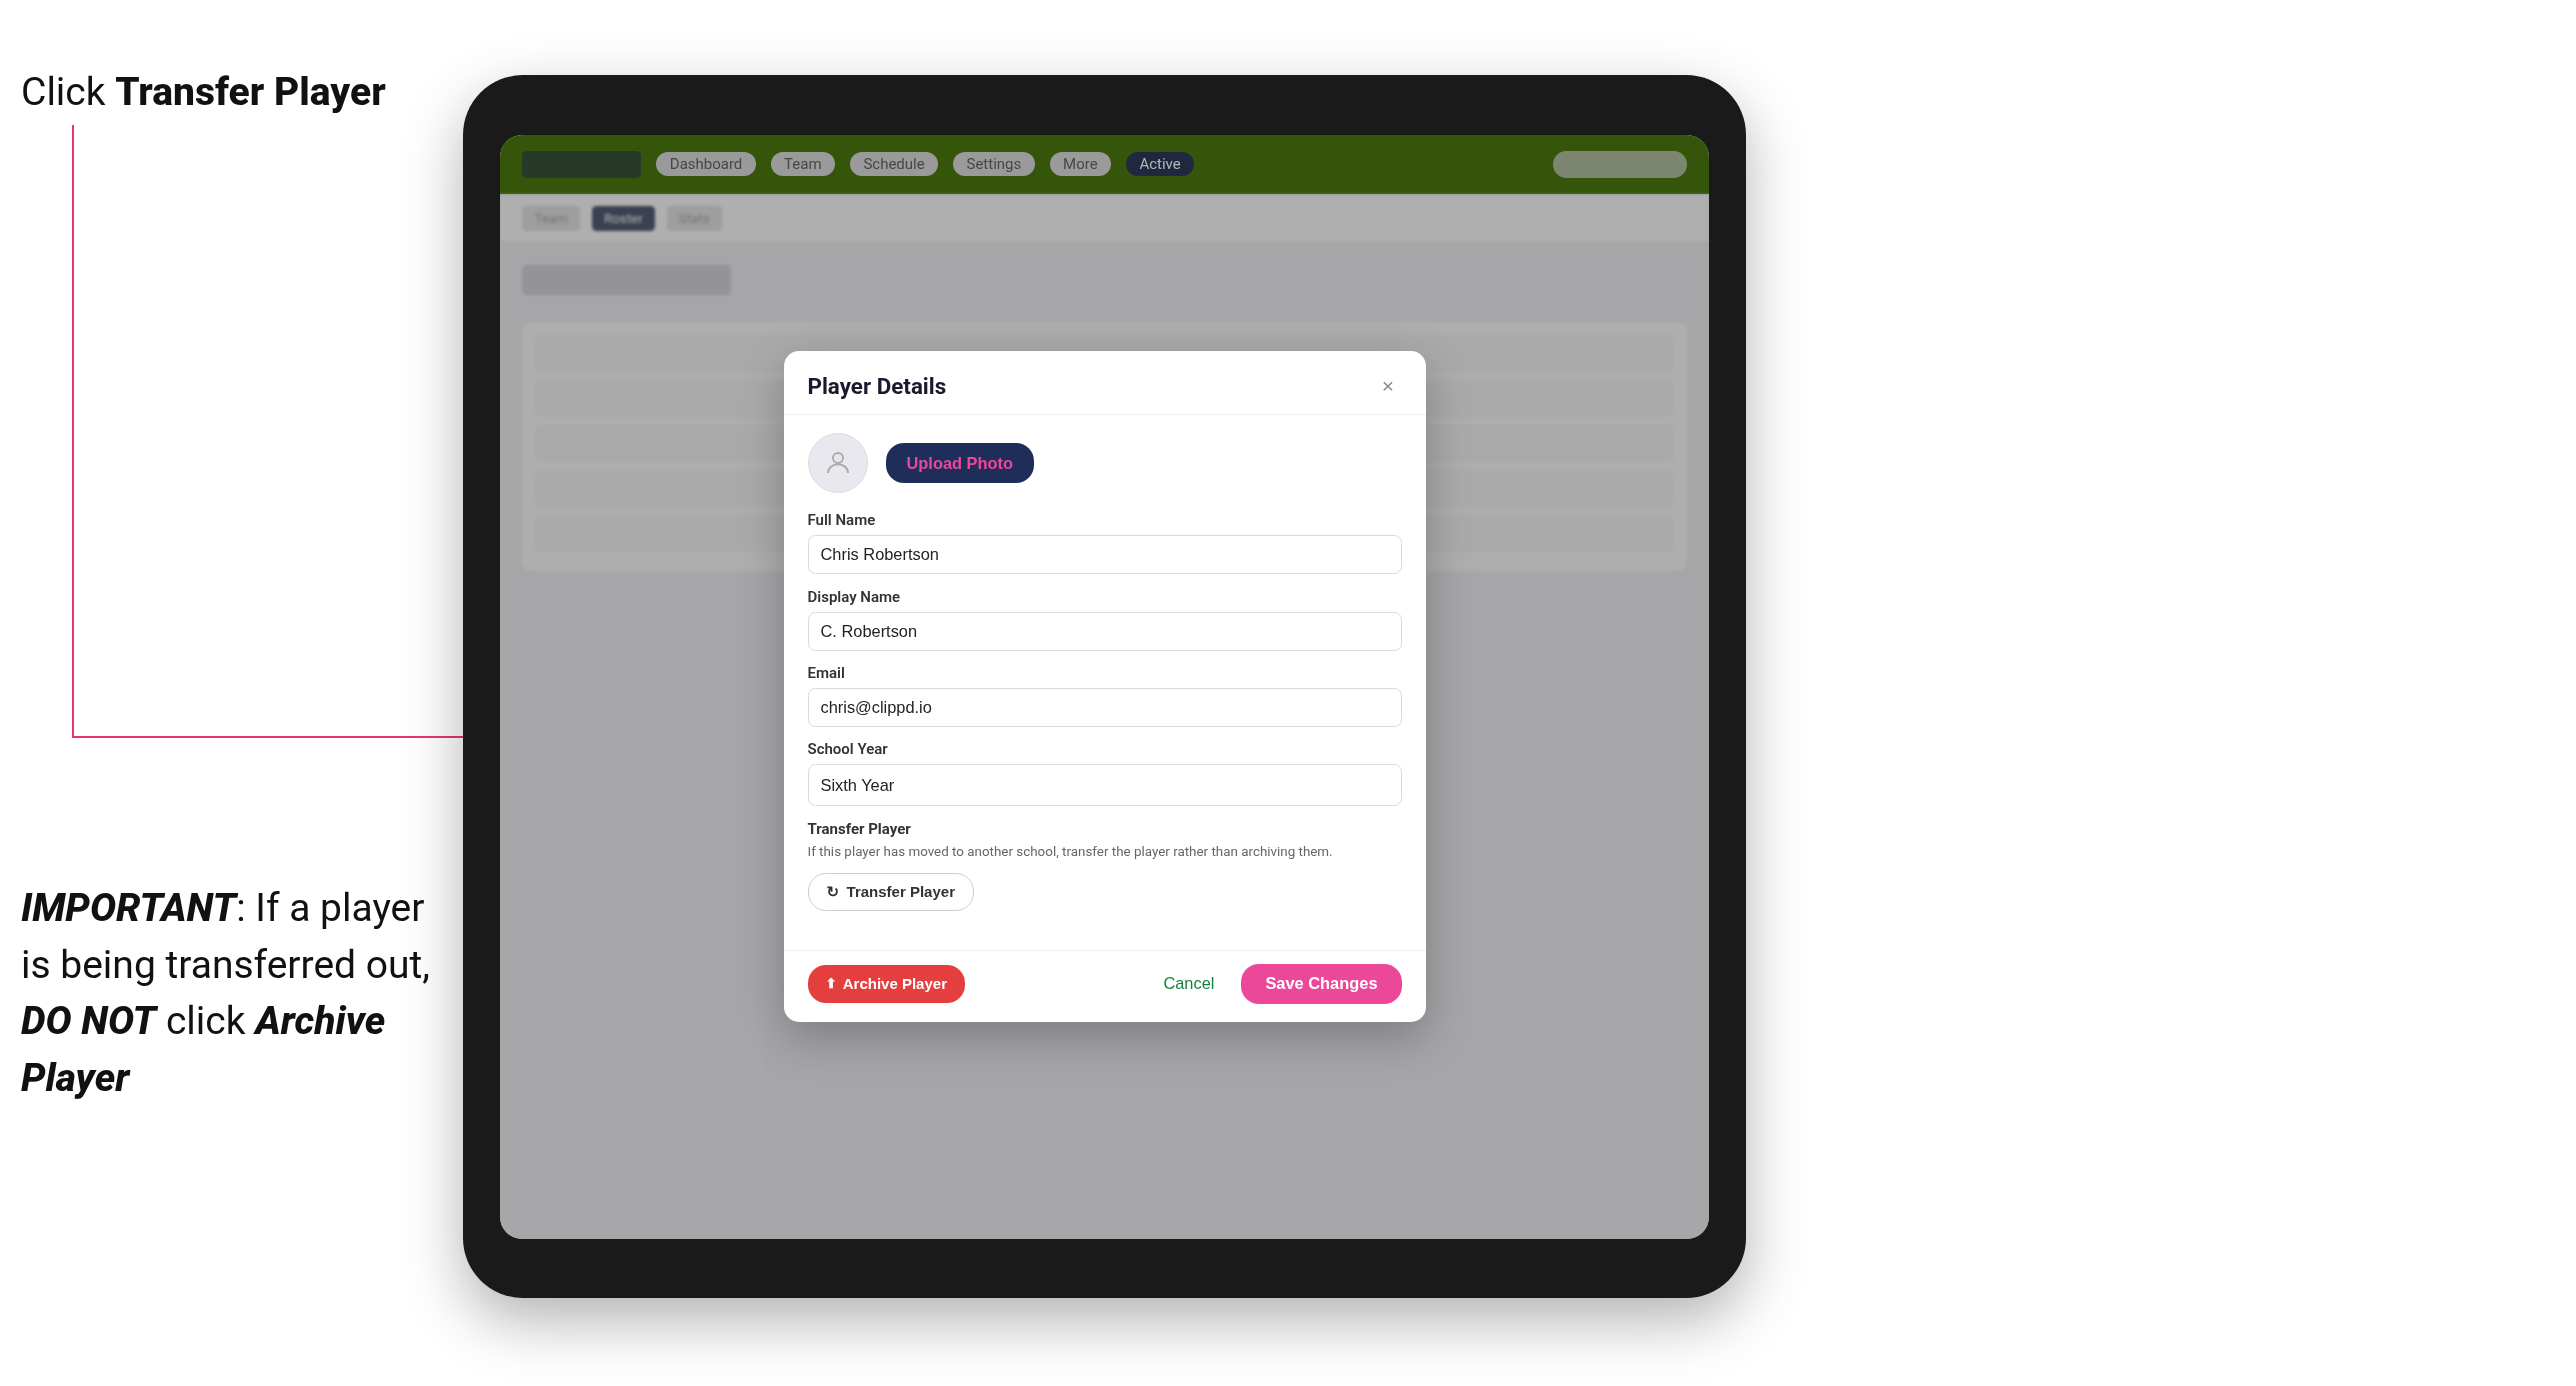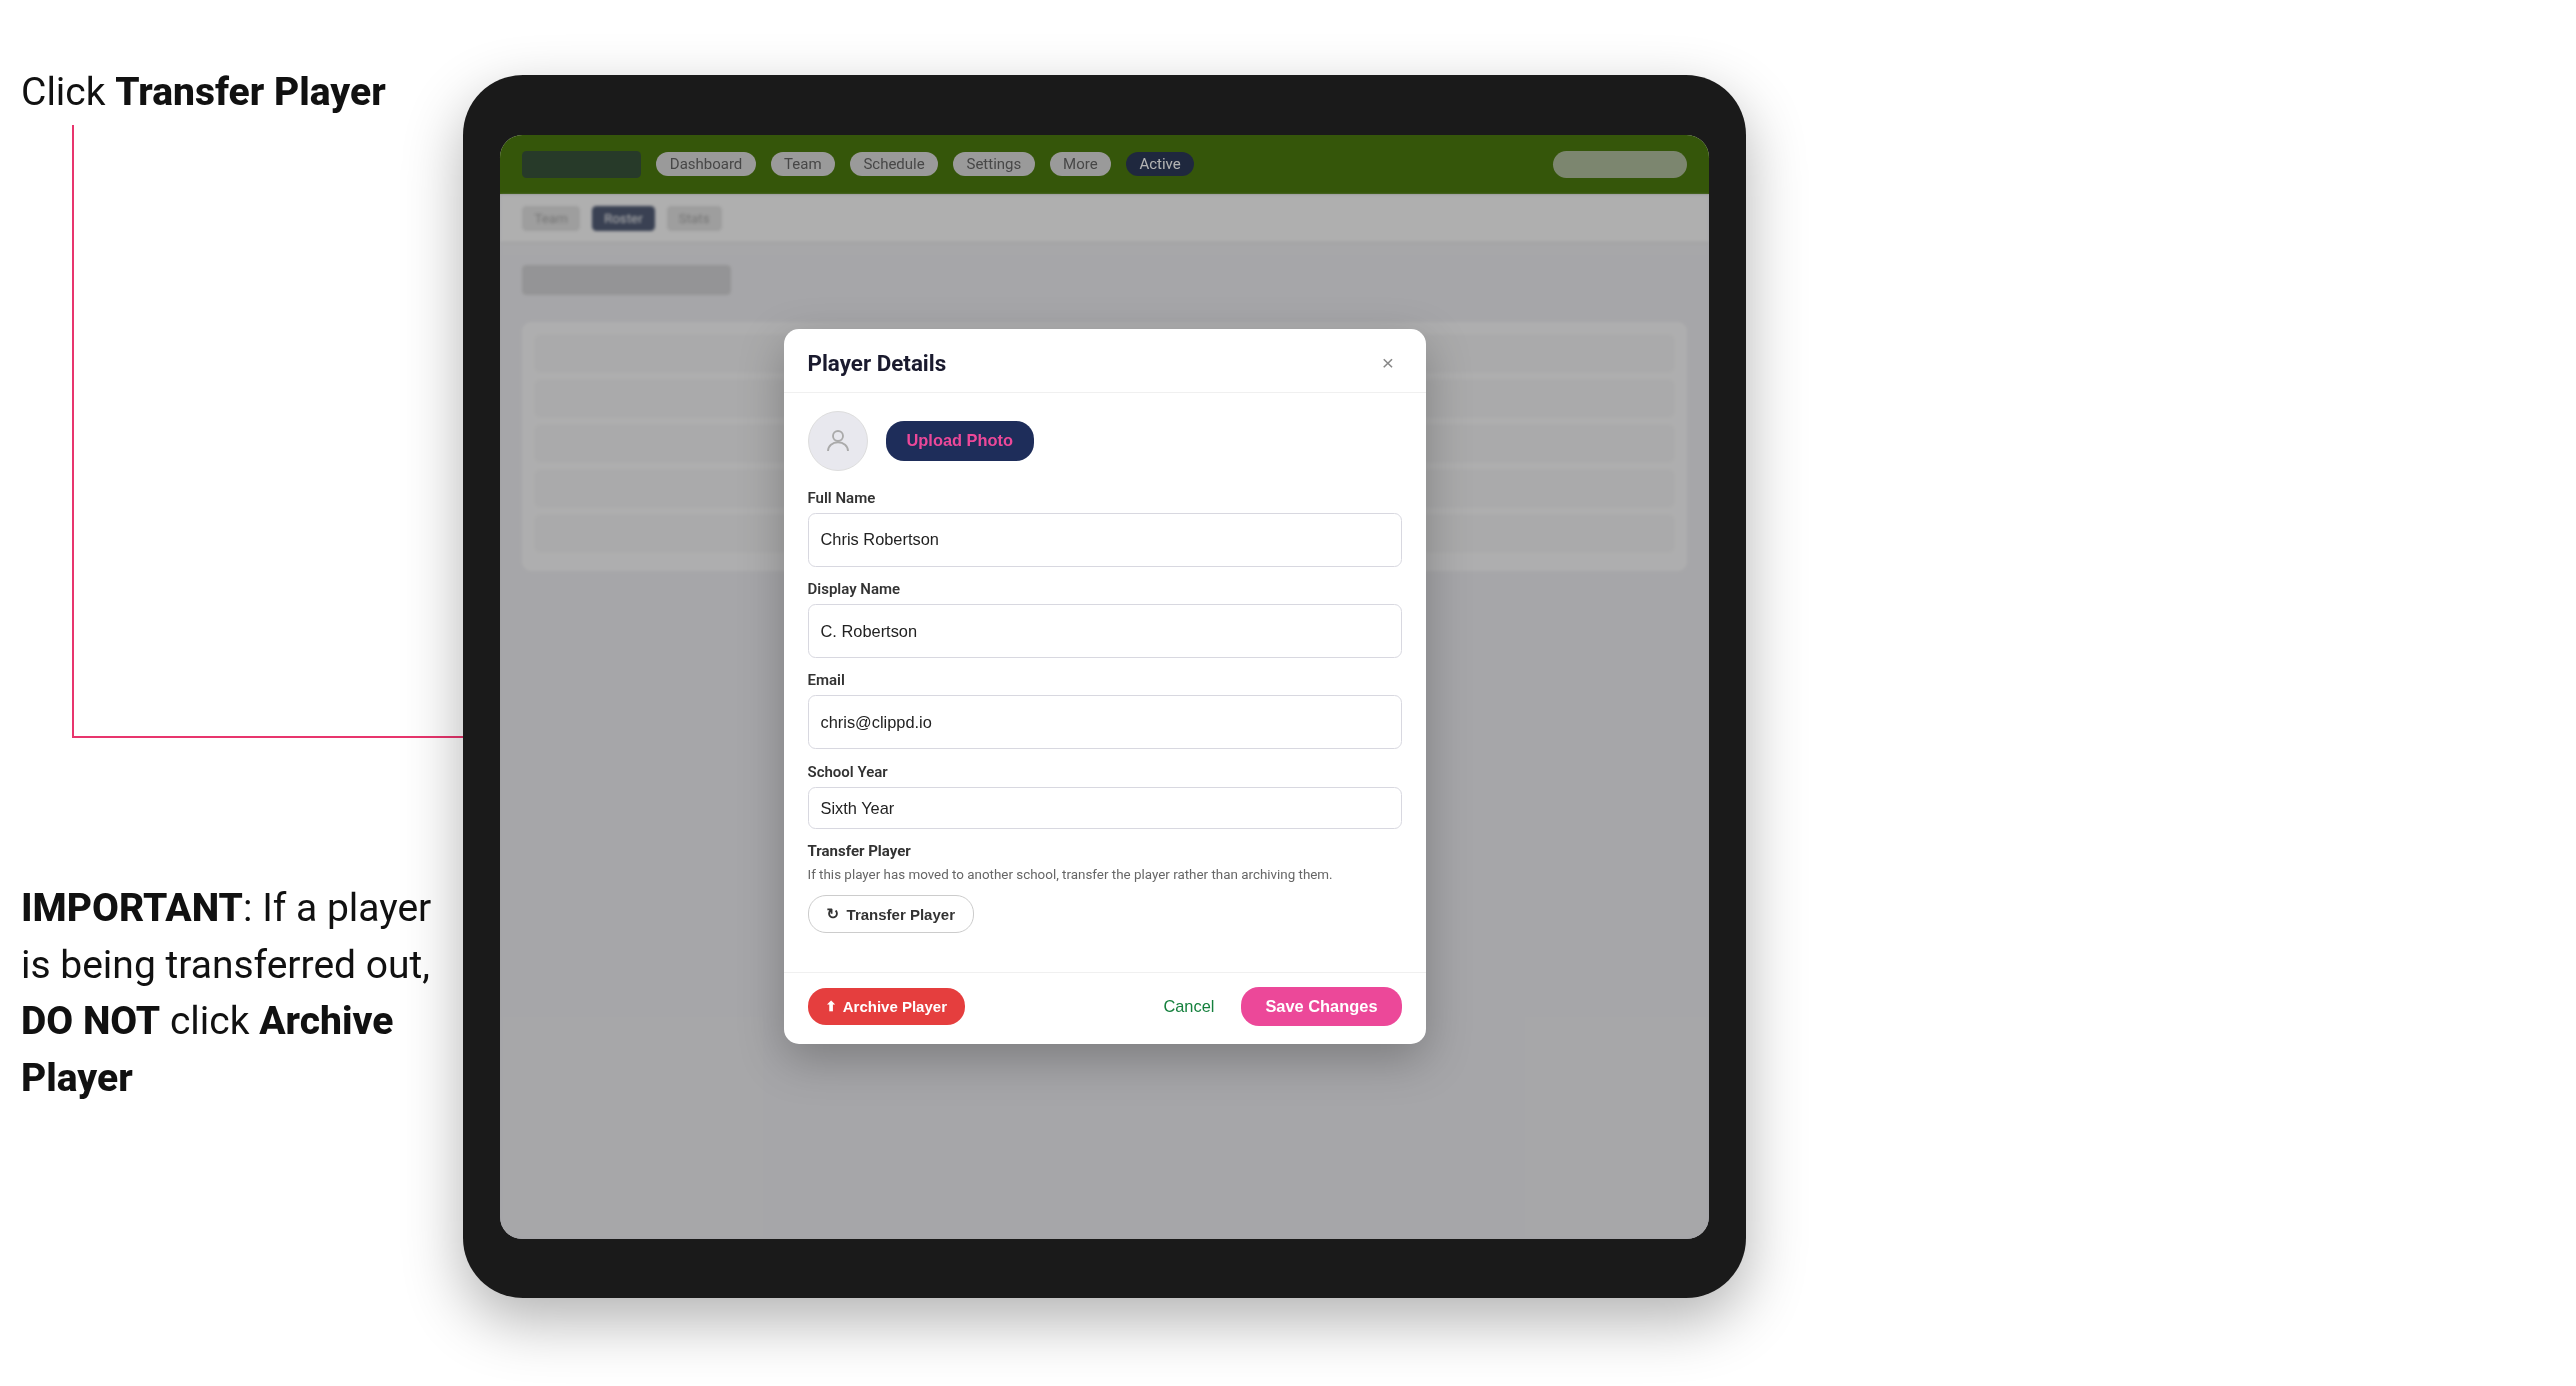--- a/index.html
+++ b/index.html
@@ -26,21 +26,21 @@
     
     .instruction-bottom {
       position: absolute;
       top: 880px;
       left: 21px;
       font-size: 39px;
       color: #111;
       line-height: 1.45;
       max-width: 418px;
     }
-    .instruction-bottom strong { font-weight: 800; }
+    .instruction-bottom strong { font-weight: 800; font-style: italic; }
 
     
     .tablet {
       position: absolute;
       top: 75px;
       left: 463px;
       width: 1283px;
       height: 1223px;
       background: #1a1a1a;
       border-radius: 60px;
@@ -248,21 +248,21 @@
     .form-label {
       display: block;
       font-size: 15px;
       font-weight: 600;
       color: #333;
       margin-bottom: 6px;
     }
 
     .form-input {
       width: 100%;
-      height: 54px;
+      height: 39px;
       border: 1.1px solid #d8d8e0;
       border-radius: 7.5px;
       padding: 0 12px;
       font-size: 16.4px;
       color: #222;
       background: #fff;
       outline: none;
     }
 
     .form-select {

